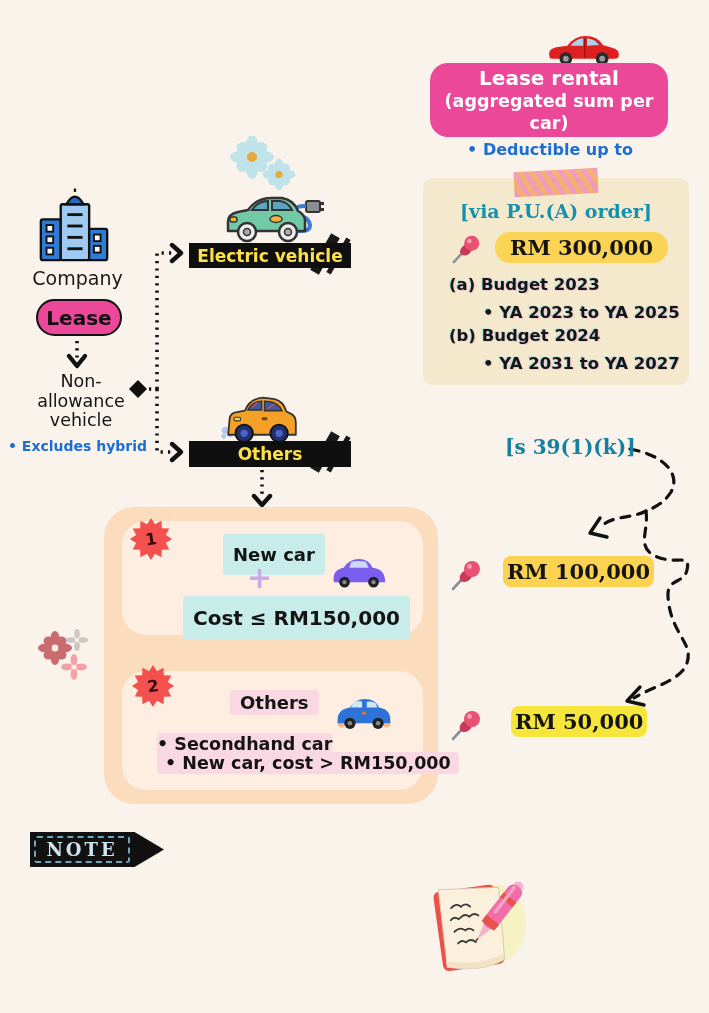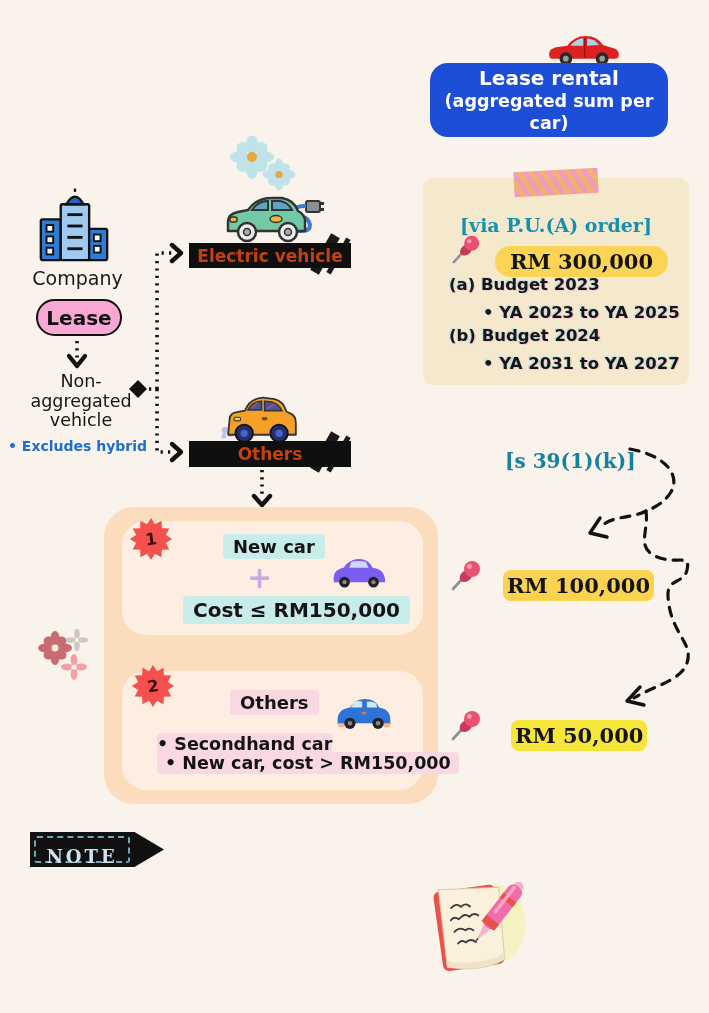--- a/index.html
+++ b/index.html
@@ -2,50 +2,50 @@
 <html><head>
 <meta charset="utf-8">
 <style>
   html,body{margin:0;padding:0;}
   body{font-family:"DejaVu Sans","Liberation Sans",sans-serif;}
   .canvas{position:relative;width:709px;height:1013px;background:#faf3ec;overflow:hidden;}
   .abs{position:absolute;}
   .hw{font-family:"DejaVu Sans",sans-serif;}
   .hw-fancy{font-family:"DejaVu Sans",sans-serif;font-weight:bold;color:#15151a;
     text-shadow:1.3px 1.3px 0 rgba(246,166,205,.45),-1.3px -1.3px 0 rgba(120,221,228,.45);}
-  .serifb{font-family:"DejaVu Serif","Liberation Serif",serif;font-weight:bold;margin-top:14px;}
-  .maroon-box{left:430px;top:63px;width:238px;height:74px;background:#1d4ed8;border-radius:18px;
+  .serifb{font-family:"DejaVu Serif","Liberation Serif",serif;font-weight:bold;}
+  .maroon-box{left:430px;top:63px;width:238px;height:74px;background:#ec4899;border-radius:18px;
     color:#fff;display:flex;flex-direction:column;align-items:center;justify-content:center;
     font-weight:bold;text-align:center;line-height:1.25;}
   .maroon-box .l1{font-size:20px;}
   .maroon-box .l2{font-size:17.5px;}
   .deductible{left:430px;top:140px;width:240px;text-align:center;color:#1b6fd3;font-weight:bold;font-size:16px;}
   .pua-box{left:423px;top:178px;width:266px;height:207px;background:#f5e9cd;border-radius:10px;}
   .washi{left:514px;top:170px;width:84px;height:25px;opacity:.85;transform:rotate(-3deg);
     background:repeating-linear-gradient(60deg,#f08db8 0 5px,#f2a65e 5px 10px);}
   .pua-heading{left:428px;top:200px;width:256px;text-align:center;color:#1391ae;font-size:19px;}
   .pill-yellow{background:#fbd355;border-radius:15px;color:#141414;font-size:21px;padding:3px 15px;white-space:nowrap;text-align:center;}
   .budget-label{font-size:16.5px;}
   .budget-detail{font-size:16.5px;}
   .company-label{left:25px;top:267px;width:105px;text-align:center;font-size:19px;color:#1a1a1a;}
-  .lease-pill{left:36px;top:299px;width:82px;height:33px;background:#f9a8d4;border:2.5px solid #111;
+  .lease-pill{left:36px;top:299px;width:82px;height:33px;background:#ec4899;border:2.5px solid #111;
     border-radius:19px;display:flex;align-items:center;justify-content:center;
     font-weight:bold;font-size:20px;color:#111;}
   .noncom{left:22px;top:372px;width:118px;text-align:center;font-size:17.5px;line-height:1.12;color:#141414;}
   .excludes{left:8px;top:438px;width:160px;color:#1b6fd3;font-weight:bold;font-size:14px;}
-  .banner{background:#0f0f0f;color:#c2410c;font-weight:bold;font-size:17px;
+  .banner{background:#0f0f0f;color:#fde047;font-weight:bold;font-size:17px;
     display:flex;align-items:center;justify-content:center;}
   .banner-ev{left:189px;top:243px;width:162px;height:25px;}
   .banner-others{left:189px;top:441px;width:162px;height:26px;}
   .marker-stroke{background:#191919;transform:rotate(30deg);}
   .section-ref{left:505px;top:435px;color:#13819f;font-size:20px;}
   .peach-box{left:104px;top:507px;width:334px;height:297px;background:#fbdcbd;border-radius:30px;}
   .inner-box{left:122px;top:521px;width:301px;height:114px;background:#fdeee1;border-radius:24px;}
   .inner-box2{left:122px;top:671px;width:301px;height:119px;background:#fdeee1;border-radius:24px;}
-  .chip-cyan{background:#c7ecea;border-radius:4px;color:#141414;font-weight:bold;padding:2px 10px;white-space:nowrap;}
+  .chip-cyan{background:#c7ecea;border-radius:4px;color:#141414;font-weight:bold;padding:10px 10px;white-space:nowrap;}
   .chip-pink{background:#fad8e3;border-radius:4px;color:#141414;font-weight:bold;padding:2px 10px;white-space:nowrap;}
   .plus-sign{left:247px;top:560px;color:#c9a9e6;font-size:30px;font-weight:bold;}
   .rm-pill{border-radius:8px;color:#141414;font-size:21px;padding:3px 4px;white-space:nowrap;}
   .note-tag{left:30px;top:832px;width:134px;height:35px;background:#111;
     clip-path:polygon(0 0,78% 0,100% 50%,78% 100%,0 100%);display:flex;align-items:center;}
   .note-tag-border{position:absolute;left:4px;top:4px;width:92px;height:23px;border:2px dashed #6fa8bd;border-radius:3px;}
   .note-tag-text{position:absolute;left:0;width:104px;text-align:center;color:#cfe3ef;
     font-size:18px;letter-spacing:3px;}
   .note-body{left:38px;top:848px;width:422px;height:93px;background:#f4f0a2;
     box-shadow:2px 3px 6px rgba(0,0,0,.12);padding:12px 0 0 10px;box-sizing:border-box;
@@ -87,20 +87,21 @@
     <circle cx="26" cy="34" r="8.5" fill="#2a2a2a"></circle>
       <circle cx="26" cy="34" r="3.8" fill="#9a9a9a"></circle>
     <circle cx="74" cy="34" r="8.5" fill="#2a2a2a"></circle>
       <circle cx="74" cy="34" r="3.8" fill="#9a9a9a"></circle>
   </svg>
 
   <div class="abs maroon-box">
     <div class="l1">Lease rental</div>
     <div class="l2">(aggregated sum per car)</div>
   </div>
+  <div class="abs deductible hw">• Deductible up to</div>
 
   <div class="abs pua-box"></div>
   <div class="abs washi"></div>
   <div class="abs pua-heading serifb">[via P.U.(A) order]</div>
   <svg class="abs" style="left:450px;top:231px;" width="34" height="34" viewBox="0 0 36 36">
     <line x1="4" y1="33" x2="15" y2="21" stroke="#8a8f98" stroke-width="2.6" stroke-linecap="round"></line>
     <ellipse cx="17" cy="20" rx="7" ry="5.2" transform="rotate(-40 17 20)" fill="#c73a58"></ellipse>
     <circle cx="23" cy="13" r="8" fill="#ea5071"></circle>
     <circle cx="20.5" cy="10.5" r="2.4" fill="#f6a0b4"></circle>
   </svg>
@@ -123,21 +124,21 @@
     <line x1="39" y1="4" x2="39" y2="0.5" stroke="#111" stroke-width="2.5"></line>
     <line x1="31" y1="28" x2="47" y2="28" stroke="#111" stroke-width="3"></line>
     <line x1="31" y1="40" x2="47" y2="40" stroke="#111" stroke-width="3"></line>
     <line x1="31" y1="52" x2="47" y2="52" stroke="#111" stroke-width="3"></line>
     <line x1="31" y1="64" x2="47" y2="64" stroke="#111" stroke-width="3"></line>
   </svg>
   <div class="abs company-label hw">Company</div>
   <div class="abs lease-pill">Lease</div>
   <div class="abs noncom hw">
     <div>Non-</div>
-    <div>aggregated</div>
+    <div>allowance</div>
     <div>vehicle</div>
   </div>
   <div class="abs excludes hw">• Excludes hybrid</div>
 
   <svg class="abs" style="left:228px;top:136px;" width="70" height="56" viewBox="0 0 70 56">
     <g fill="#bfe3e8">
       <ellipse cx="24" cy="9" rx="6" ry="10"></ellipse>
         <ellipse cx="24" cy="33" rx="6" ry="10"></ellipse>
       <ellipse cx="12" cy="21" rx="10" ry="6"></ellipse>
         <ellipse cx="36" cy="21" rx="10" ry="6"></ellipse>

